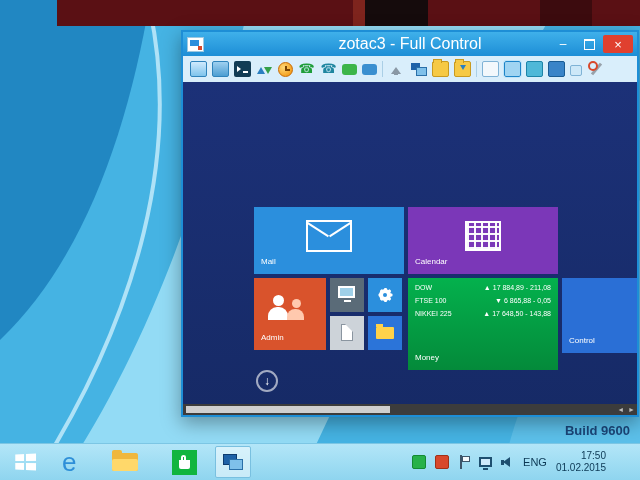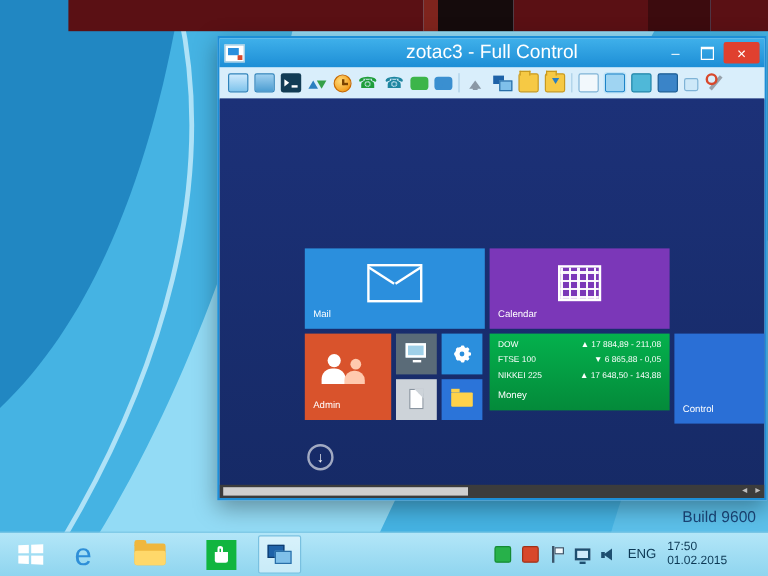--- a/index.html
+++ b/index.html
@@ -8,21 +8,21 @@
 
   
   .desktop-bg{position:absolute;left:0;top:0;}
   .seg{position:absolute;top:0;height:26px;}
   .seg1{left:57px;width:296px;background:var(--wallpaper-stripe,#5a1014);}
   .seg2{left:353px;width:12px;background:#7e241d;}
   .seg3{left:365px;width:63px;background:#150b0c;}
   .seg4{left:428px;width:112px;background:var(--wallpaper-stripe,#5a1014);}
   .seg5{left:540px;width:52px;background:#3c0b0e;}
   .seg6{left:592px;width:48px;background:var(--wallpaper-stripe,#5a1014);}
-  .build{position:absolute;right:10px;bottom:42px;font-size:13px;color:#1b4679;}
+  .build{position:absolute;right:10px;bottom:42px;font-size:13px;color:#1b4679;font-weight:bold;}
 
   
   .rwindow{position:absolute;left:181px;top:30px;width:458px;height:387px;
     box-sizing:border-box;border:2px solid var(--window-border,#1d8ed6);
     background:var(--toolbar-bg,#d9eefb);box-shadow:0 6px 18px rgba(0,0,0,.35);}
   .titlebar{height:24px;display:flex;align-items:center;position:relative;padding:0 4px;
     background:linear-gradient(var(--titlebar-top,#3fb0ea),var(--titlebar-bottom,#1d8ed6));}
   .title{position:absolute;left:0;right:0;text-align:center;color:#fff;font-size:16px;}
   .app-icon{width:15px;height:13px;background:#fff;border:1px solid #9cc8e0;position:relative;z-index:1;}
   .app-icon:before{content:'';position:absolute;left:2px;top:2px;width:9px;height:6px;background:#2b8fdd;}
@@ -114,21 +114,21 @@
   .gear i{position:absolute;left:7px;top:1px;width:3px;height:14px;background:#fff;border-radius:1px;}
   .gear .gh{transform:rotate(90deg);} .gear .gd1{transform:rotate(45deg);} .gear .gd2{transform:rotate(-45deg);}
   .gear b{position:absolute;left:2px;top:2px;width:12px;height:12px;border-radius:50%;background:#fff;}
   .gear u{position:absolute;left:6px;top:6px;width:4px;height:4px;border-radius:50%;background:#2b8fdd;}
   .st3{left:0;top:38px;background:#cdd3d9;}
   .page{position:absolute;left:11px;top:8px;width:12px;height:17px;background:#fff;border:1px solid #8a95a0;box-sizing:border-box;}
   .page:after{content:'';position:absolute;right:-1px;top:-1px;border:4px solid transparent;border-top-color:#cdd3d9;border-right-color:#cdd3d9;}
   .st4{left:38px;top:38px;background:#2b74d9;}
   .sfold{position:absolute;left:8px;top:11px;width:18px;height:12px;background:#ffd24a;border-radius:1px;}
   .sfold:before{content:'';position:absolute;left:0;top:-3px;width:7px;height:3px;background:#ffd24a;}
-  .tile-money{left:154px;top:71px;width:150px;height:64px;background:linear-gradient(#04b14d,#048a3a);}
+  .tile-money{left:154px;top:71px;width:150px;height:92px;background:linear-gradient(#04b14d,#048a3a);}
   .stocks{position:absolute;left:7px;top:6px;right:7px;display:flex;flex-direction:column;gap:5px;}
   .stock-row{display:flex;justify-content:space-between;font-size:7px;line-height:8px;}
   .tile-weather{left:308px;top:71px;width:78px;height:75px;background:var(--tile-weather,#2a6fd6);}
   .down-btn{position:absolute;left:73px;top:288px;width:22px;height:22px;box-sizing:border-box;
     border:2px solid rgba(255,255,255,.6);border-radius:50%;color:#fff;display:flex;align-items:center;justify-content:center;font-size:12px;}
   .hscroll{position:absolute;left:0;right:0;bottom:0;height:11px;background:#3c3c3c;}
   .hthumb{position:absolute;left:3px;top:2px;width:204px;height:7px;background:#cfcfcf;}
   .harrows{position:absolute;right:2px;top:0;bottom:0;display:flex;gap:4px;align-items:center;color:#bdbdbd;font-size:7px;}
 
   
@@ -157,21 +157,21 @@
   .tr-red{width:12px;height:12px;background:#d8482b;border:1px solid #a03118;border-radius:2px;}
   .tr-flag{position:relative;width:12px;height:14px;}
   .tr-flag .pole{position:absolute;left:2px;top:0;width:2px;height:14px;background:#3c566b;}
   .tr-flag .cloth{position:absolute;left:4px;top:1px;width:8px;height:6px;background:#f4f9fc;border:1px solid #3c566b;box-sizing:border-box;}
   .tr-net{width:13px;height:10px;border:2px solid #1e4f70;background:#cfeafb;box-sizing:border-box;position:relative;}
   .tr-net:after{content:'';position:absolute;left:2px;bottom:-5px;width:5px;height:2px;background:#1e4f70;}
   .tr-vol{position:relative;width:13px;height:13px;}
   .tr-vol:before{content:'';position:absolute;left:0;top:4px;width:3px;height:5px;background:#1e4f70;}
   .tr-vol:after{content:'';position:absolute;left:2px;top:1px;border-top:5px solid transparent;border-bottom:5px solid transparent;border-right:7px solid #1e4f70;}
   .lang{font-size:11px;color:#0c3854;}
-  .clock{font-size:10px;color:#0c3854;text-align:left;line-height:12px;}
+  .clock{font-size:10px;color:#0c3854;text-align:right;line-height:12px;}
 </style>
 </head>
 <body>
 
 <div class="screen">
 
   <svg class="desktop-bg" width="640" height="480" viewBox="0 0 640 480" preserveAspectRatio="none">
     <rect width="640" height="480" fill="#45b3e3"></rect>
     <path d="M0,0 L150,0 C128,130 84,260 0,340 Z" fill="#2187c2"></path>
     <path d="M250,0 L560,0 C470,160 380,300 300,480 L60,480 C160,330 212,160 250,0 Z" fill="#93dbf5"></path>

